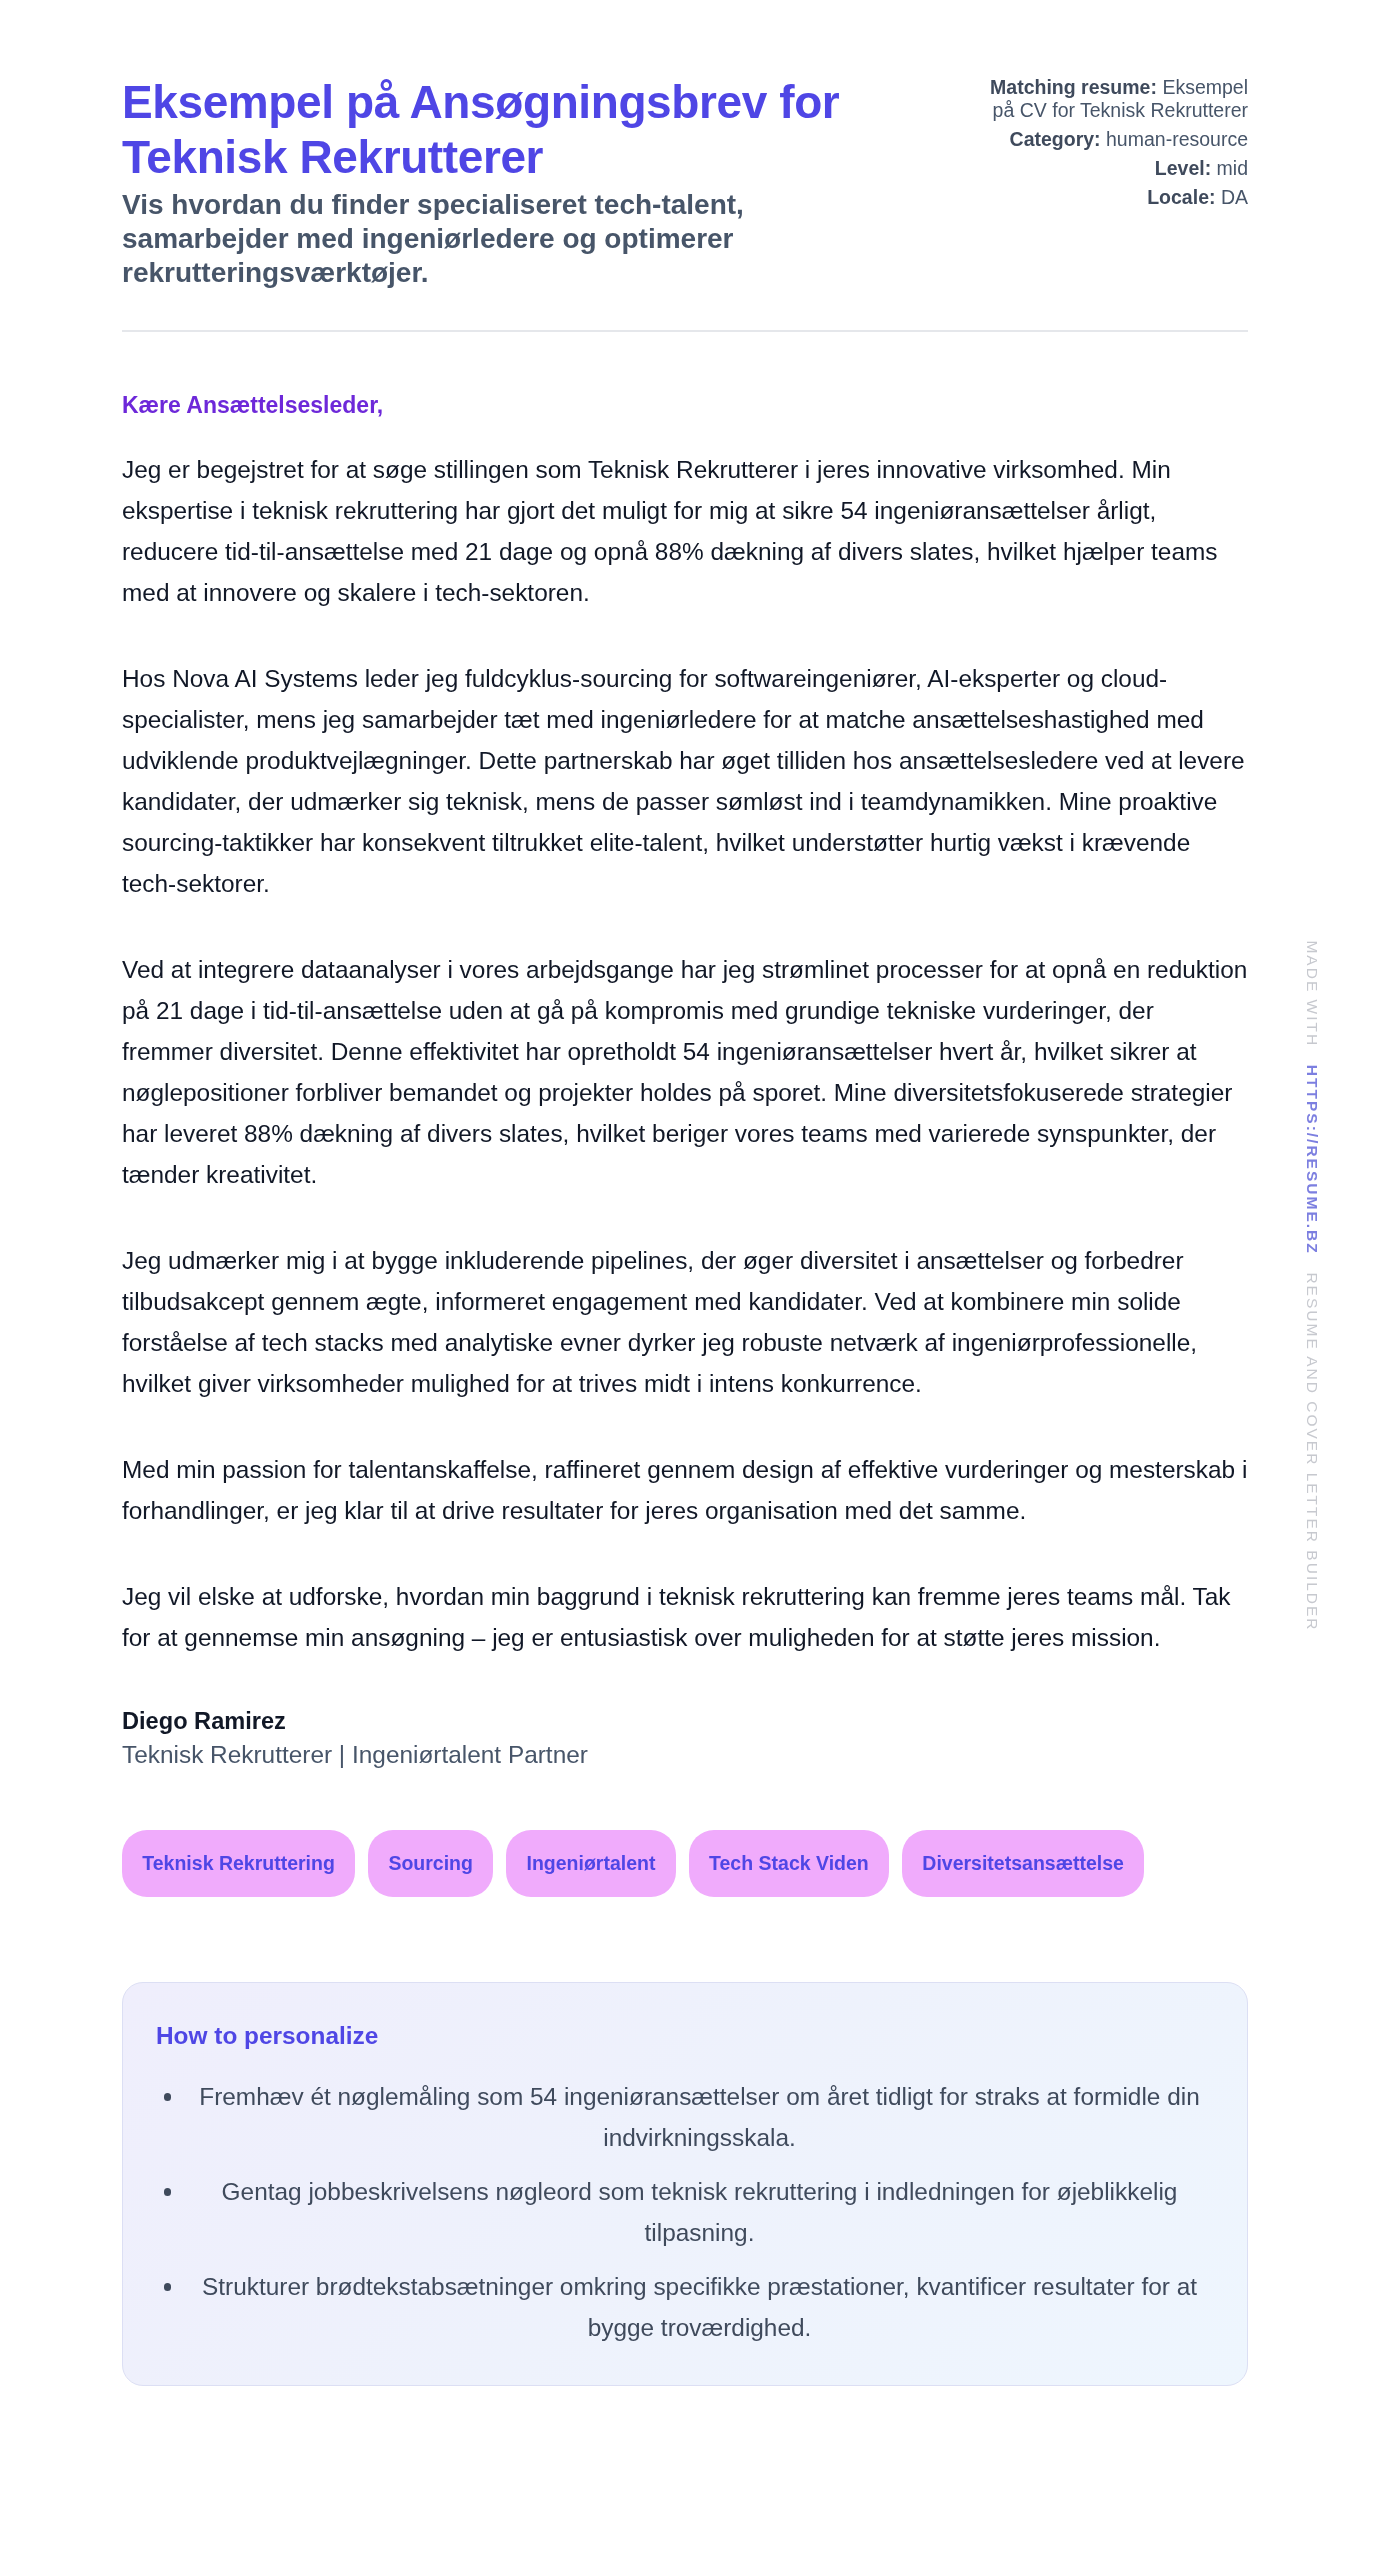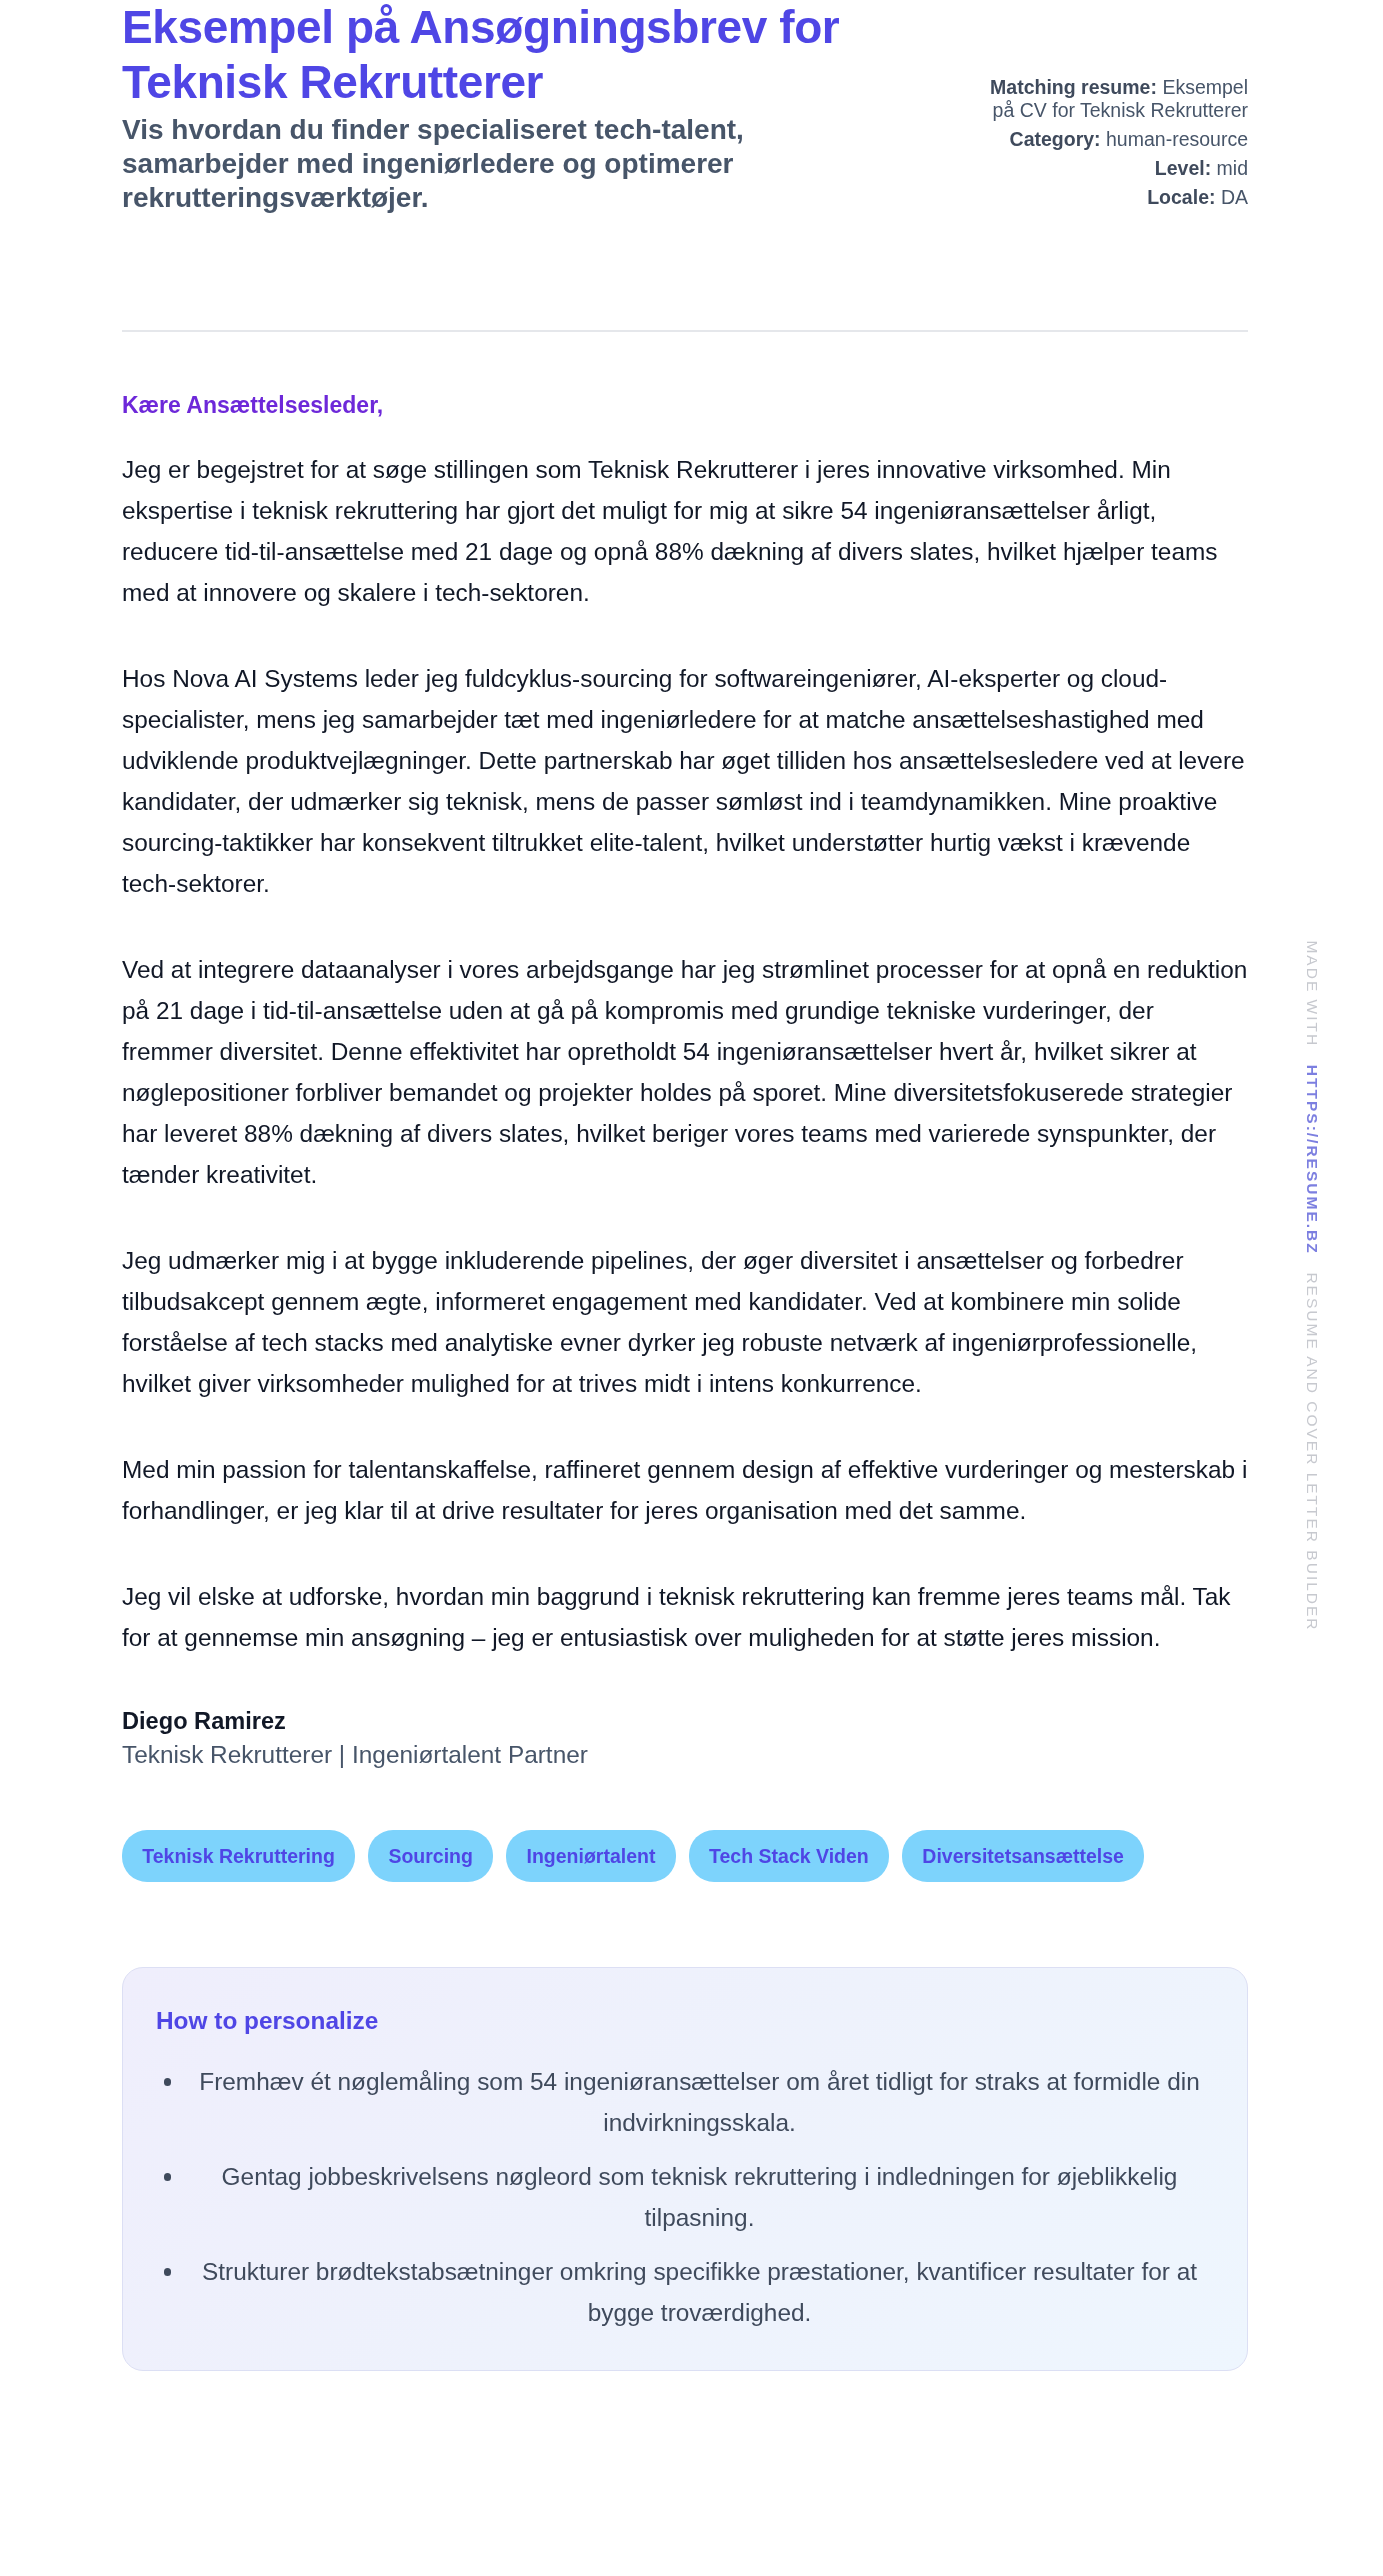--- a/index.html
+++ b/index.html
@@ -18,20 +18,21 @@
     }
     .content {
       position: absolute;
       left: 122px;
       top: 0;
       width: 1126px;
     }
     
     .header {
       position: relative;
+      padding-top: 75px;
       height: 332px;
       border-bottom: 2.4px solid #E5E7EB;
     }
     .title {
       width: 781px;
       font-size: 46px;
       line-height: 55px;
       font-weight: 700;
       color: #4F46E5;
       letter-spacing: -0.4px;
@@ -87,24 +88,24 @@
     }
 
     
     .chips {
       margin-top: 59px;
       display: flex;
       gap: 13px;
       flex-wrap: wrap;
     }
     .chip {
-      height: 52px;
+      height: 67px;
       padding: 0 20.3px;
       border-radius: 25px;
-      background: #7dd3fc;
+      background: #f0abfc;
       color: #4F46E5;
       font-size: 19.5px;
       font-weight: 700;
       display: flex;
       align-items: center;
       white-space: nowrap;
     }
 
     
     .card {

